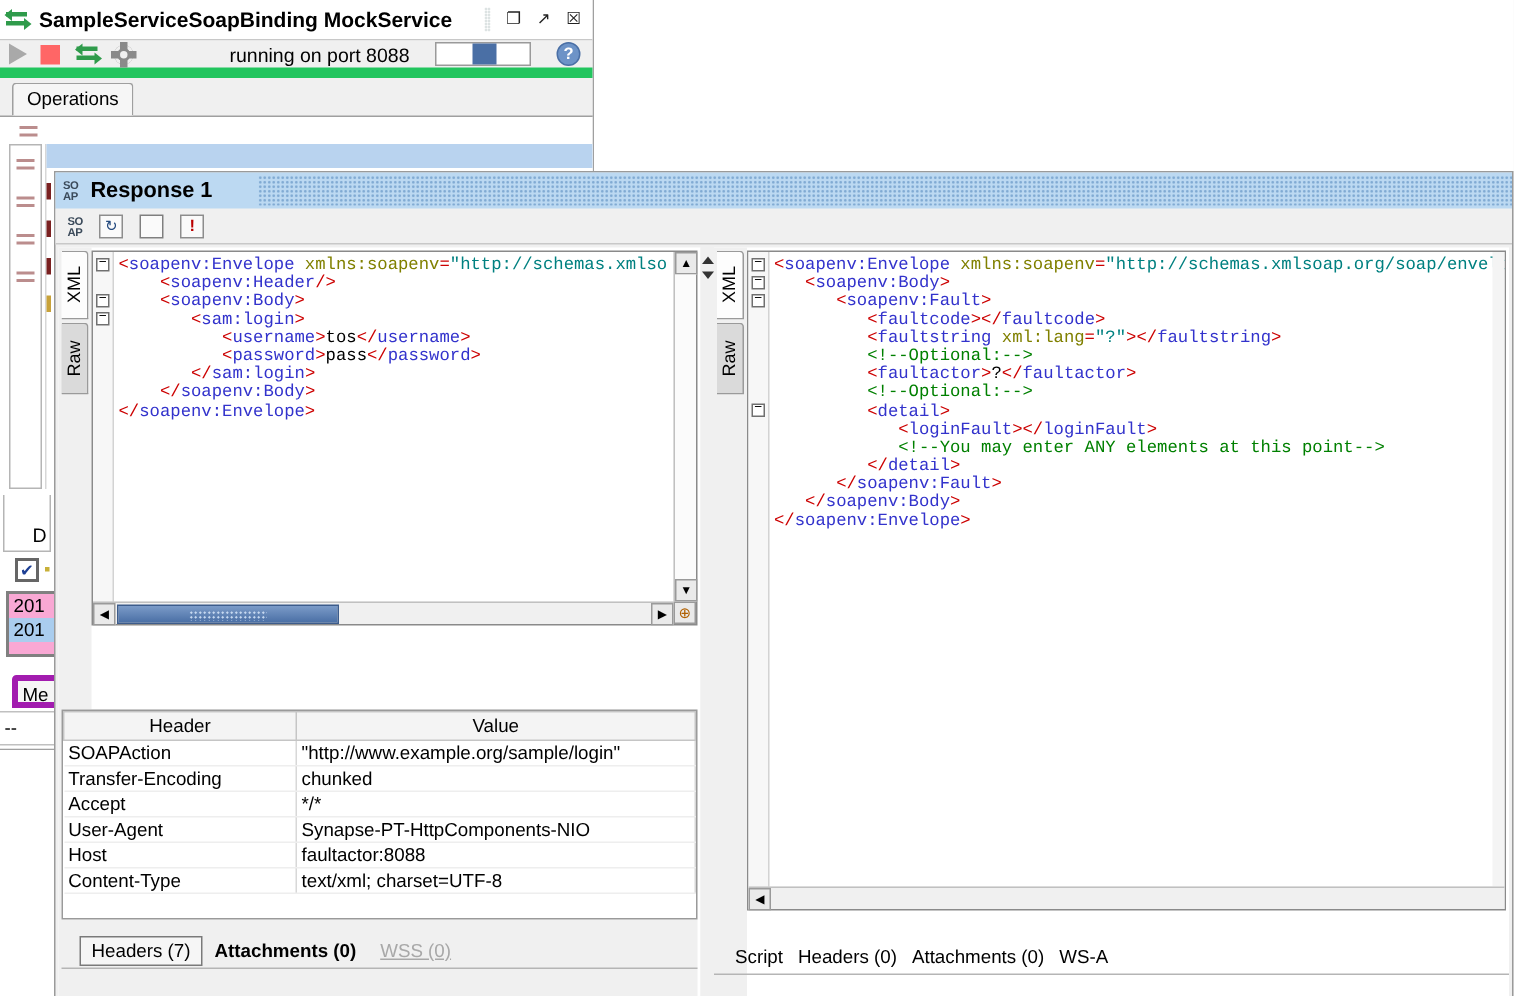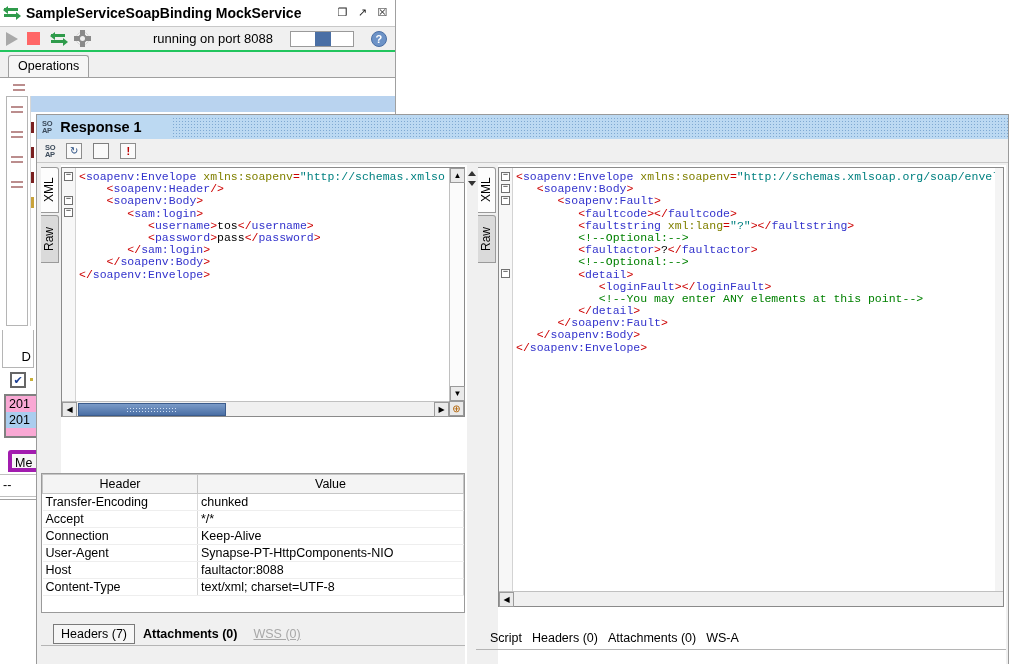--- a/index.html
+++ b/index.html
@@ -45,21 +45,21 @@
     border-left: 5px solid #2f9b4b; }
 
   #win-buttons { position: absolute; right: 4px; top: 4px; display: flex; gap: 3px; align-items: center; }
   .win-btn { width: 17px; height: 17px; display: flex; align-items: center; justify-content: center;
     font-size: 11px; color: #222; background: transparent; border: none; cursor: pointer; }
   .grip-dots { width: 4px; height: 16px; margin-right: 4px;
     background-image: radial-gradient(#9aa 0.6px, transparent 0.7px);
     background-size: 2px 2px; opacity: .8; }
 
   #mock-toolbar {
-    height: 25px; background: #f0f0f0; border-bottom: 2px solid #22c55e;
+    height: 25px; background: #f0f0f0; border-bottom: 7px solid #22c55e;
     display: flex; align-items: center; padding: 0 6px; gap: 9px;
     position: relative;
   }
   .play-tri { width: 0; height: 0; border-top: 7px solid transparent;
     border-bottom: 7px solid transparent; border-left: 12px solid #a9a9a9; }
   .stop-sq { width: 13px; height: 13px; background: #f66; }
   .gear { width: 13px; height: 13px; border-radius: 50%; background: #8a8a8a;
     position: relative; box-shadow: 0 0 0 2px #f0f0f0 inset; }
   .gear:before { content: ""; position: absolute; left: 4px; top: -2px; width: 5px; height: 17px;
      background: #8a8a8a; }
@@ -452,30 +452,30 @@
         <div id="headers-table">
           <table>
             <thead>
               <tr>
                 <th>Header</th>
                 <th>Value</th>
               </tr>
             </thead>
             <tbody id="headers-body">
                 <tr>
+                  <td class="k">SOAPAction</td>
+                  <td>"http://www.example.org/sample/login"</td>
+                </tr>
+                <tr>
                   <td class="k">Transfer-Encoding</td>
                   <td>chunked</td>
                 </tr>
                 <tr>
                   <td class="k">Accept</td>
                   <td>*/*</td>
-                </tr>
-                <tr>
-                  <td class="k">Connection</td>
-                  <td>Keep-Alive</td>
                 </tr>
                 <tr>
                   <td class="k">User-Agent</td>
                   <td>Synapse-PT-HttpComponents-NIO</td>
                 </tr>
                 <tr>
                   <td class="k">Host</td>
                   <td>faultactor:8088</td>
                 </tr>
                 <tr>

